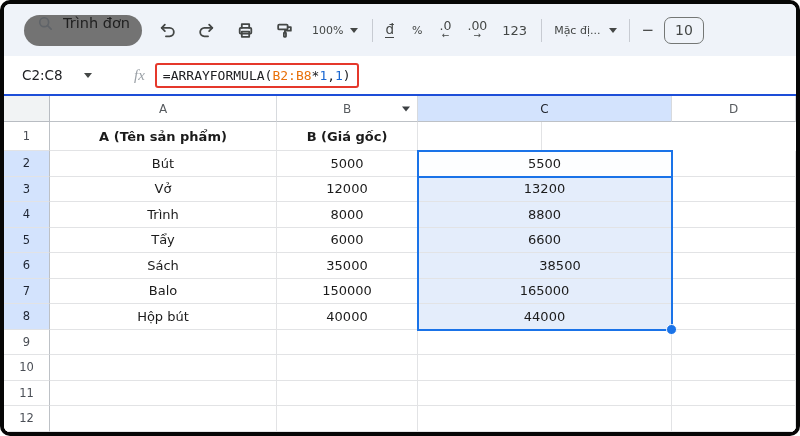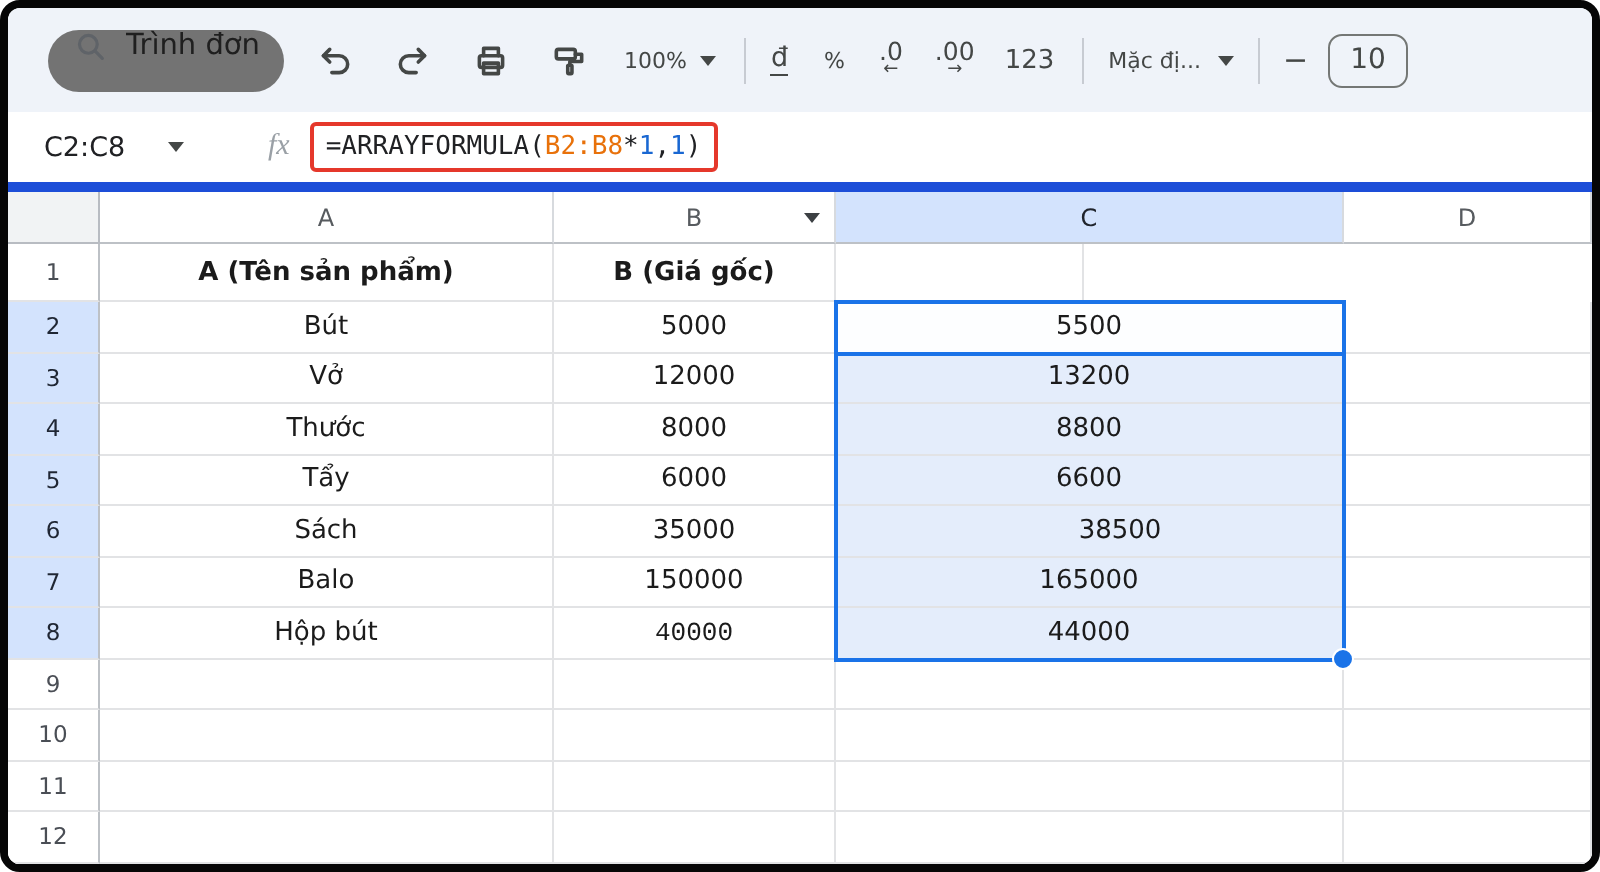--- a/index.html
+++ b/index.html
@@ -23,21 +23,21 @@
   .decim { display:inline-flex; flex-direction:column; align-items:center; line-height:1; }
   .decim .num { font-size:12.5px; color:#444746; }
   .decim .arr { font-size:9px; color:#444746; margin-top:-1px; }
   .fontname { max-width:62px; overflow:hidden; white-space:nowrap; }
   .sizebox { border:1.5px solid #747775; border-radius:7px; height:27px; min-width:40px;
              display:flex; align-items:center; justify-content:center; font-size:14px;
              color:#444746; box-sizing:border-box; flex:none; }
 
   
   .fbar { height:40px; background:#fff; display:flex; align-items:center;
-          padding-left:18px; box-sizing:border-box; border-bottom:5px solid #1d4ed8; }
+          padding-left:18px; box-sizing:border-box; border-bottom:2px solid #1d4ed8; }
   .namebox { font-size:13.5px; color:#202124; width:62px; }
   .fx { font-family:"Liberation Serif",serif; font-style:italic; font-size:15px; color:#9aa0a6;
         margin:0 10px 0 42px; }
   .redbox { border:2.5px solid #e5382b; border-radius:3px; padding:3px 6px; display:flex;
             font-family:"DejaVu Sans Mono","Liberation Mono",monospace; font-size:13px; color:#202124; }
   .f-range { color:#e8710a; }
   .f-num   { color:#1967d2; }
 
   
   .grid { position:relative; height:336px; background:#fff; overflow:hidden; }
@@ -201,21 +201,21 @@
       </div>
       <div class="grow">
         <div class="rowhead sel" style="width: 46px;">3</div>
         <div class="cell" style="width: 227px;">Vở</div>
         <div class="cell" style="width: 141px;">12000</div>
         <div class="cell tint" style="width: 254px;">13200</div>
         <div class="cell" style="width: 124px;"></div>
       </div>
       <div class="grow">
         <div class="rowhead sel" style="width: 46px;">4</div>
-        <div class="cell" style="width: 227px;">Thước</div>
+        <div class="cell" style="width: 227px;">Trình</div>
         <div class="cell" style="width: 141px;">8000</div>
         <div class="cell tint" style="width: 254px;">8800</div>
         <div class="cell" style="width: 124px;"></div>
       </div>
       <div class="grow">
         <div class="rowhead sel" style="width: 46px;">5</div>
         <div class="cell" style="width: 227px;">Tẩy</div>
         <div class="cell" style="width: 141px;">6000</div>
         <div class="cell tint" style="width: 254px;">6600</div>
         <div class="cell" style="width: 124px;"></div>
@@ -230,21 +230,21 @@
       <div class="grow">
         <div class="rowhead sel" style="width: 46px;">7</div>
         <div class="cell" style="width: 227px;">Balo</div>
         <div class="cell" style="width: 141px;">150000</div>
         <div class="cell tint" style="width: 254px;">165000</div>
         <div class="cell" style="width: 124px;"></div>
       </div>
       <div class="grow">
         <div class="rowhead sel" style="width: 46px;">8</div>
         <div class="cell" style="width: 227px;">Hộp bút</div>
-        <div class="cell" style="width: 141px; font-family: Liberation Mono, monospace;">40000</div>
+        <div class="cell" style="width: 141px;">40000</div>
         <div class="cell tint" style="width: 254px;">44000</div>
         <div class="cell" style="width: 124px;"></div>
       </div>
       <div class="grow">
         <div class="rowhead" style="width: 46px;">9</div>
         <div class="cell" style="width: 227px;"></div>
         <div class="cell" style="width: 141px;"></div>
         <div class="cell" style="width: 254px;"></div>
         <div class="cell" style="width: 124px;"></div>
       </div>

